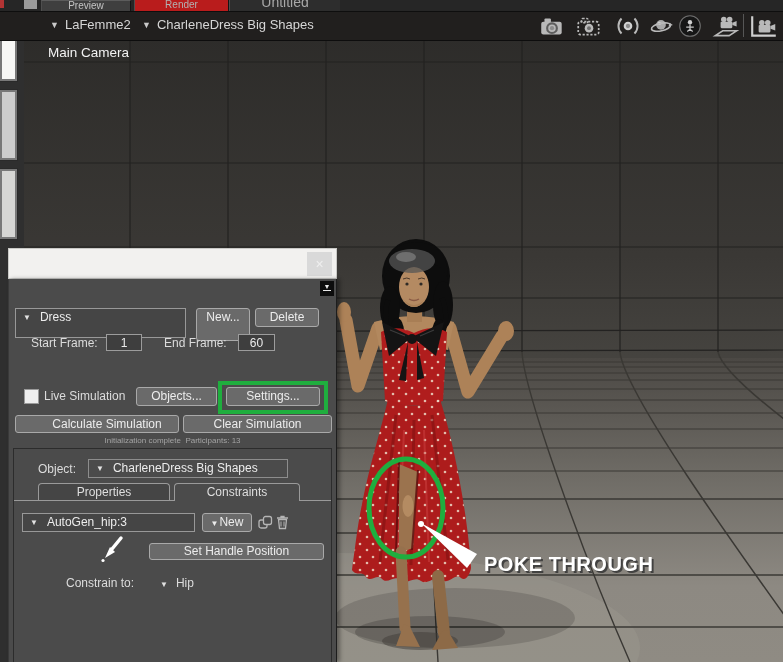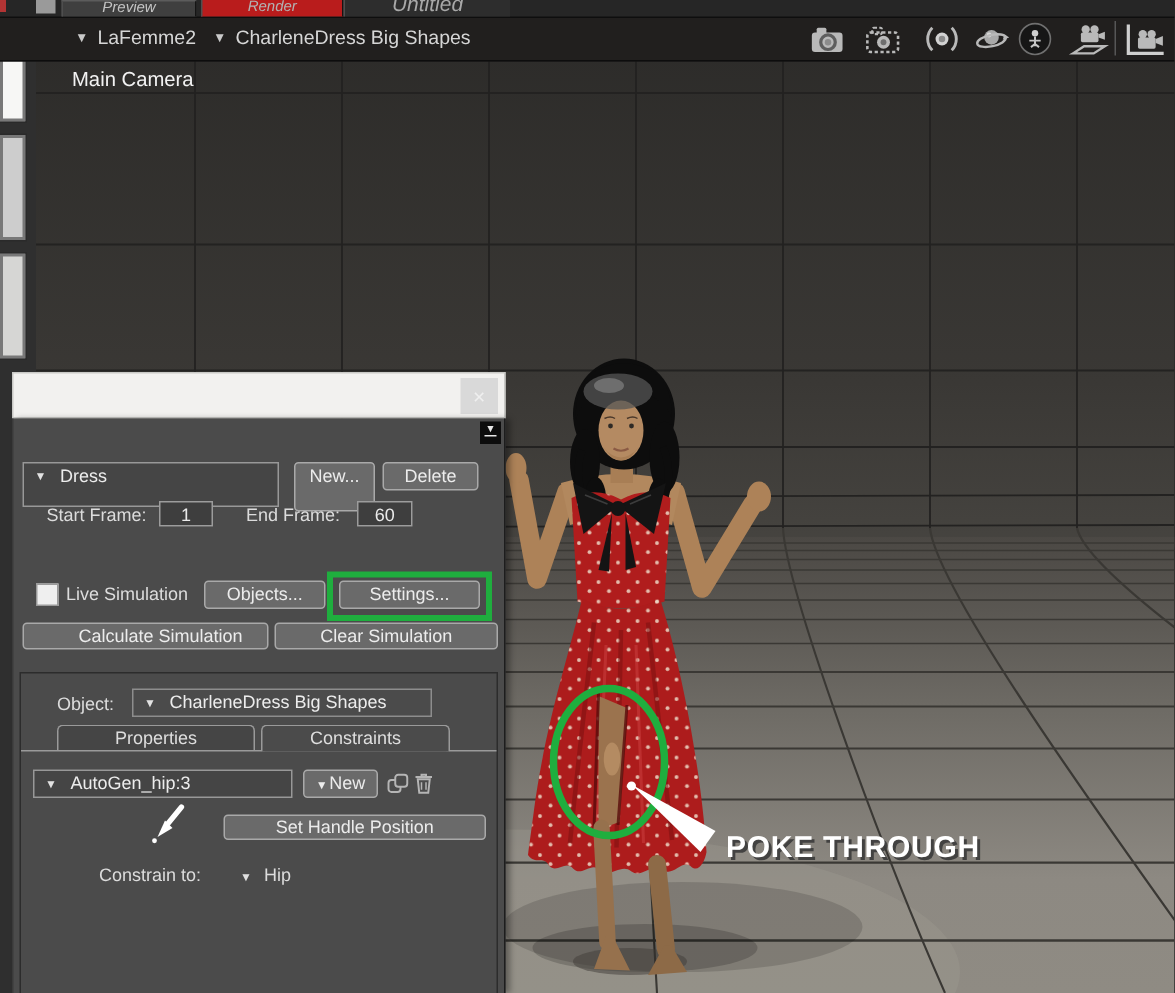--- a/index.html
+++ b/index.html
@@ -1,19 +1,19 @@
 <!DOCTYPE html>
 <html><head>
 <meta charset="utf-8">
 <style>
   html,body{margin:0;padding:0;}
   body{width:783px;height:662px;position:relative;overflow:hidden;
        font-family:"Liberation Sans",sans-serif;background:#2b2a28;}
   
-  .tabstrip{position:absolute;left:0;top:0;width:783px;height:11px;background:#262626;border-bottom:1px solid #0e0e0e;z-index:40;font-style:italic;}
+  .tabstrip{position:absolute;left:0;top:0;width:783px;height:11px;background:#262626;border-bottom:1px solid #0e0e0e;z-index:40;}
   .tab{position:absolute;top:0;height:11px;box-sizing:border-box;text-align:center;overflow:hidden;
        border-left:1px solid #4e4e4e;border-right:1px solid #141414;}
   .tab span{display:block;font-size:10px;line-height:12px;margin-top:-1px;color:#c4c4c4;}
   .tab.render span{color:#b2b2b2;}
   .doc-tab{position:absolute;top:0;height:11px;overflow:hidden;border-left:1px solid #4e4e4e;background:#2d2d2d;}
   .doc-tab span{display:block;font-size:14px;color:#a8a8a8;margin-top:-6px;text-align:center;}
   
   .selbar{position:absolute;left:0;top:11px;width:783px;height:29px;background:#211f1e;border-bottom:1px solid #0d0d0d;z-index:39;}
   .selitem{position:absolute;top:6px;color:#d6d6d6;font-size:13px;white-space:nowrap;}
   .selitem .caret{font-size:9px;color:#c9c9c9;margin-right:6px;vertical-align:1px;}
@@ -329,20 +329,21 @@
 
     <div class="chk" style="left:15px;top:110px;"></div>
     <div class="lbl" style="left:35px;top:110px;">Live Simulation</div>
     <div class="btn" style="left:127px;top:108px;width:81px;height:19px;line-height:17px;">Objects...</div>
     <div class="btn" style="left:217px;top:108px;width:94px;height:19px;line-height:17px;">Settings...</div>
     <div class="greenbox"></div>
 
     <div class="btn" style="left:6px;top:136px;width:164px;height:18px;line-height:16px;padding-left:20px;">Calculate Simulation</div>
     <div class="btn" style="left:174px;top:136px;width:149px;height:18px;line-height:16px;">Clear Simulation</div>
 
+    <div class="status">Initialization complete  Participants: 13</div>
 
     <div class="gbox">
       <div class="lbl" style="left:24px;top:13px;">Object:</div>
       <div class="dd" style="left:74px;top:10px;width:200px;height:19px;line-height:17px;background:#4b4b4b;border-color:#8d8d8d;">
         <span class="caret">▼</span><span>CharleneDress Big Shapes</span>
       </div>
       <div class="tabline"></div>
       <div class="ptab" style="left:24px;top:34px;width:132px;height:17px;background:#454545;">Properties</div>
       <div class="ptab active" style="left:160px;top:34px;width:126px;">Constraints</div>
 

